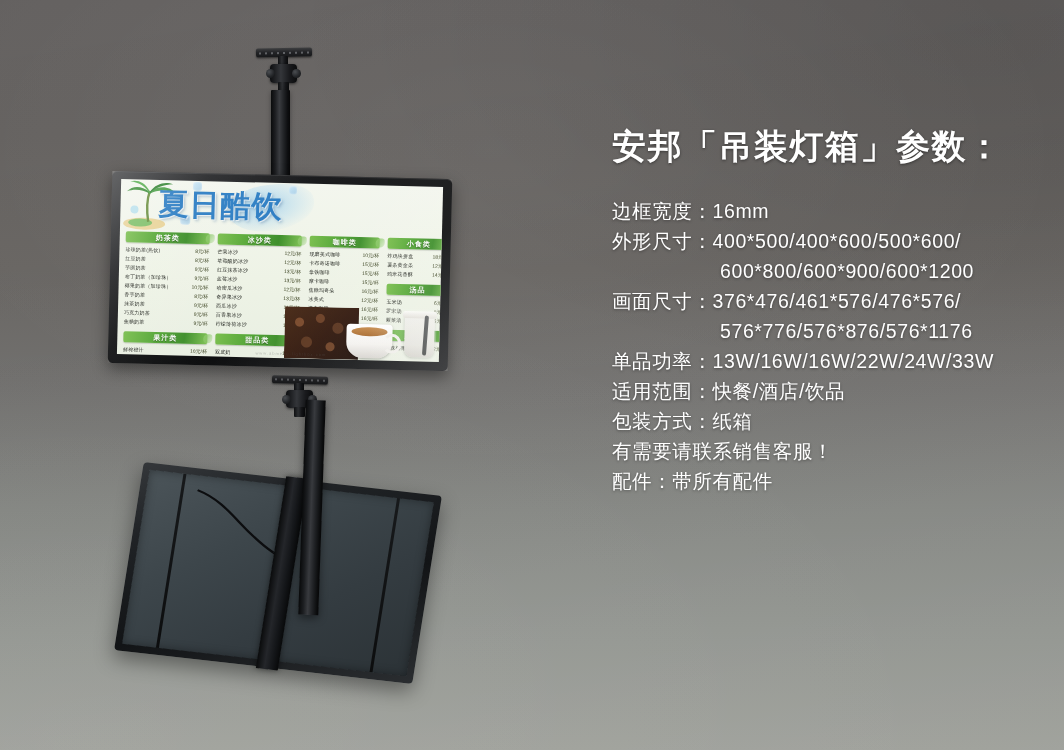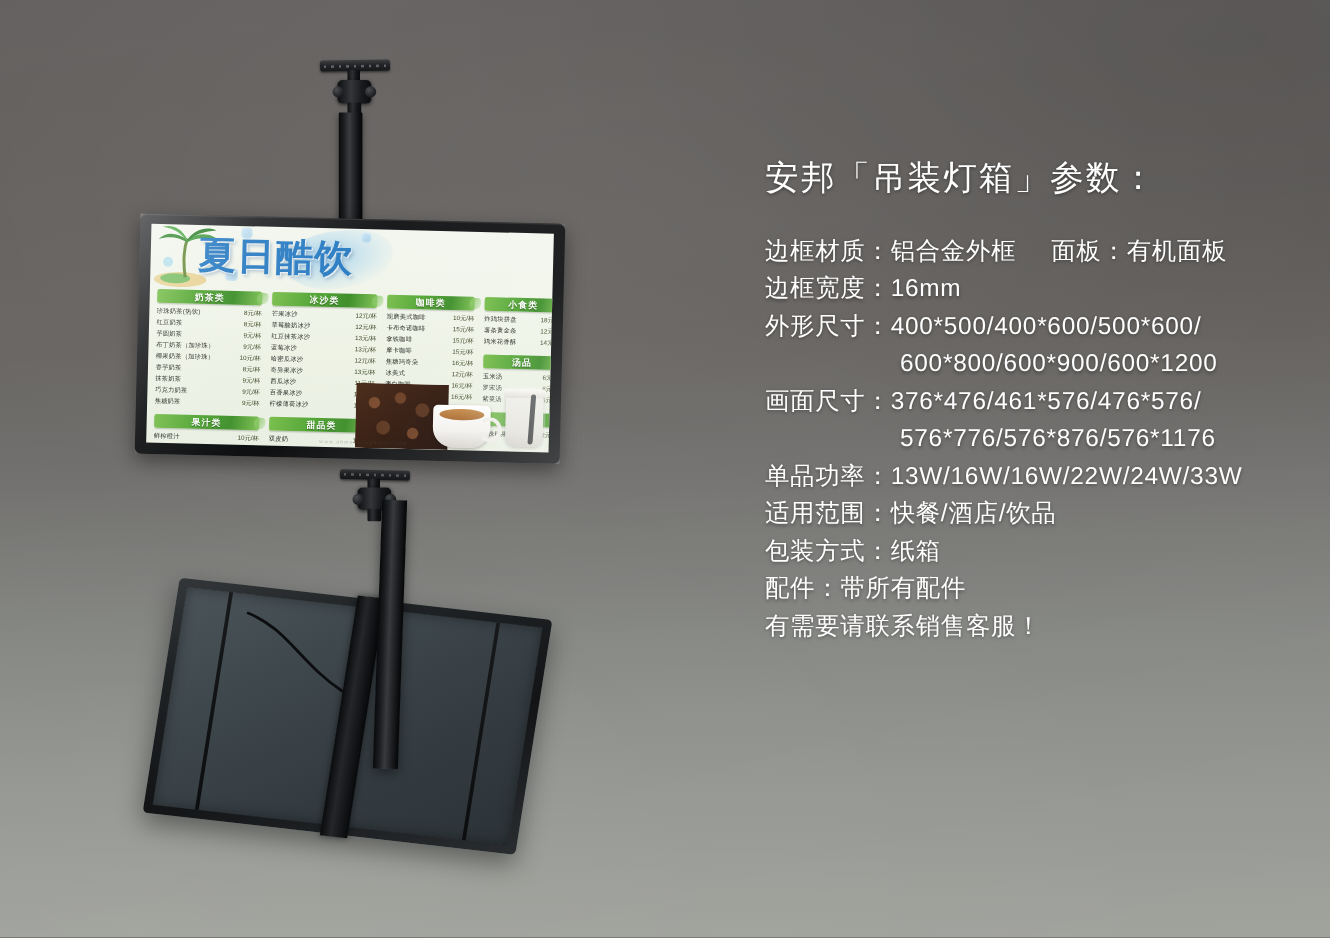--- a/index.html
+++ b/index.html
@@ -407,22 +407,22 @@
   
   #spec-panel {
     position: absolute;
     left: 612px;
     top: 124px;
     width: 442px;
     z-index: 6;
     color: #ffffff;
   }
   .spec-title {
-    font-size: 27px;
-    font-weight: normal;
+    font-size: 34px;
+    font-weight: bold;
     letter-spacing: 1.5px;
     margin: 0 0 26px 0;
     text-shadow: 0 1px 3px rgba(0,0,0,0.45);
     white-space: nowrap;
   }
   .spec-line {
     font-size: 19.5px;
     letter-spacing: 0.6px;
     line-height: 30px;
     white-space: nowrap;
@@ -713,27 +713,26 @@
           <path d="M78 62 C86 66 90 72 94 78" stroke="#0c0d0f" stroke-width="2.2" fill="none"></path>
         </svg>
       </div>
       <div class="back-center-rail"></div>
     </div>
   </div>
 
   <div id="spec-panel">
     <div class="spec-title">安邦「吊装灯箱」参数：</div>
     <div id="spec-lines">
-        <div class="spec-line"><span>边框材质：</span><span>铝合金外框</span><span class="gap"></span><span>面板：</span><span>有机面板</span></div>
         <div class="spec-line"><span>边框宽度：</span><span>16mm</span></div>
         <div class="spec-line"><span>外形尺寸：</span><span>400*500/400*600/500*600/</span></div>
         <div class="spec-line indent"><span>600*800/600*900/600*1200</span></div>
         <div class="spec-line"><span>画面尺寸：</span><span>376*476/461*576/476*576/</span></div>
         <div class="spec-line indent"><span>576*776/576*876/576*1176</span></div>
         <div class="spec-line"><span>单品功率：</span><span>13W/16W/16W/22W/24W/33W</span></div>
         <div class="spec-line"><span>适用范围：</span><span>快餐/酒店/饮品</span></div>
         <div class="spec-line"><span>包装方式：</span><span>纸箱</span></div>
+        <div class="spec-line"><span>有需要请联系销售客服！</span></div>
         <div class="spec-line"><span>配件：</span><span>带所有配件</span></div>
-        <div class="spec-line"><span>有需要请联系销售客服！</span></div>
       </div>
   </div>
 
 </div>
 
 </body></html>

